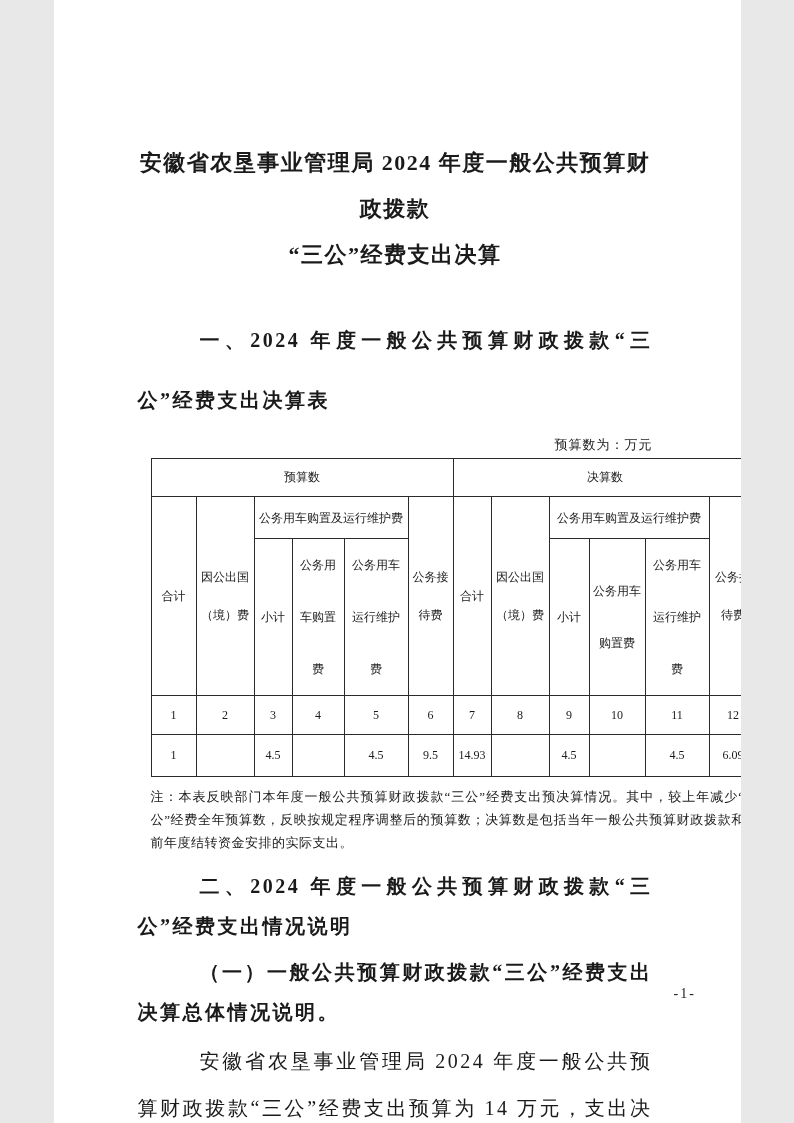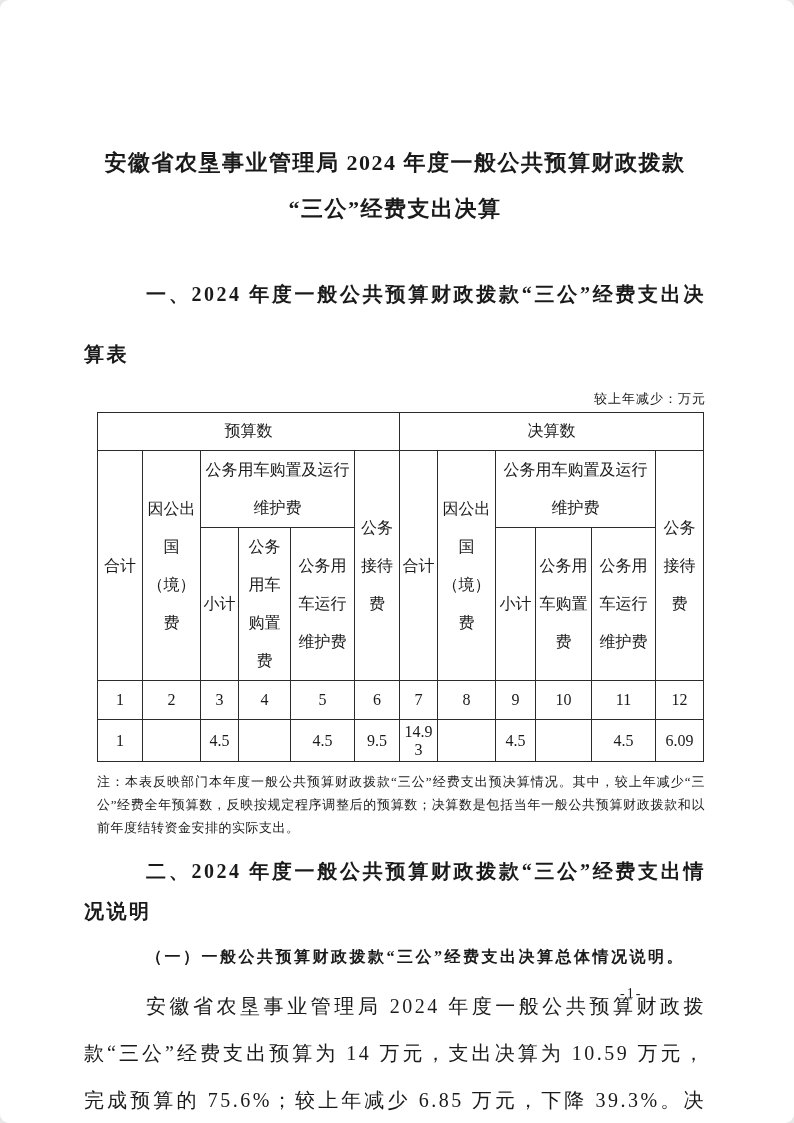--- a/index.html
+++ b/index.html
@@ -1,26 +1,25 @@
 <!DOCTYPE html>
 <html><head>
 <meta charset="utf-8">
 <style>
   html,body { margin:0; padding:0; background:#e8e8e8; }
   .page {
     position:relative;
-    width:794px; height:1123px;
+    width:687px; height:1123px;
     margin:0 auto;
     background:#ffffff;
     box-sizing:border-box;
     padding:140px 88px 14px 84px;
     font-family:"Liberation Serif","DejaVu Serif",serif;
     color:#1a1a1a;
     overflow:hidden;
-    border-radius:9px;
   }
   .doc-title {
     text-align:center;
     font-weight:bold;
     font-size:22px;
     line-height:46px;
     letter-spacing:1.5px;
   }
   .h1 {
     margin-top:32px;
@@ -35,33 +34,33 @@
     margin-top:6px;
     text-align:right;
     font-size:13px;
     letter-spacing:1px;
   }
   table.sangong {
     margin:4px 0 0 13px;
     border-collapse:collapse;
     table-layout:fixed;
     width:606px;
-    font-size:16px;
+    font-size:12px;
     text-align:center;
     color:#1a1a1a;
   }
   table.sangong td {
     border:1px solid #2b2b2b;
     padding:0 2px;
     word-break:break-all;
     vertical-align:middle;
   }
   tr.r1 td { height:37px; }
   tr.r2 td { height:41px; line-height:38px; }
-  tr.r3 td { height:79px; line-height:38px; }
+  tr.r3 td { height:79px; line-height:52px; }
   tr.r4 td { height:38px; line-height:normal; }
   tr.r5 td { height:41px; line-height:normal; }
   .tbl-note {
     margin:8px 0 0 13px;
     width:608px;
     font-size:13px;
     line-height:23px;
     text-align:justify;
     letter-spacing:0.5px;
   }
@@ -70,21 +69,21 @@
     font-weight:bold;
     font-size:20px;
     letter-spacing:2.5px;
     line-height:40px;
     text-indent:62px;
     text-align:justify;
   }
   .h3 {
     margin-top:6px;
     font-weight:bold;
-    font-size:16px;
+    font-size:20px;
     letter-spacing:2.5px;
     line-height:40px;
     text-indent:62px;
     text-align:justify;
   }
   .body-par {
     margin-top:6px;
     font-size:20px;
     letter-spacing:2.5px;
     line-height:47px;
@@ -103,21 +102,21 @@
 
 <div class="page">
 
   <div class="doc-title">
     <div>安徽省农垦事业管理局 2024 年度一般公共预算财政拨款</div>
     <div>“三公”经费支出决算</div>
   </div>
 
   <div class="h1">一、2024 年度一般公共预算财政拨款“三公”经费支出决算表</div>
 
-  <div class="unit-note">较上年减少：万元</div>
+  <div class="unit-note">预算数为：万元</div>
 
   <table class="sangong">
     <colgroup>
       <col style="width:45px">
         <col style="width:58px">
         <col style="width:38px">
         <col style="width:52px">
         <col style="width:64px">
         <col style="width:45px">
       <col style="width:38px">

